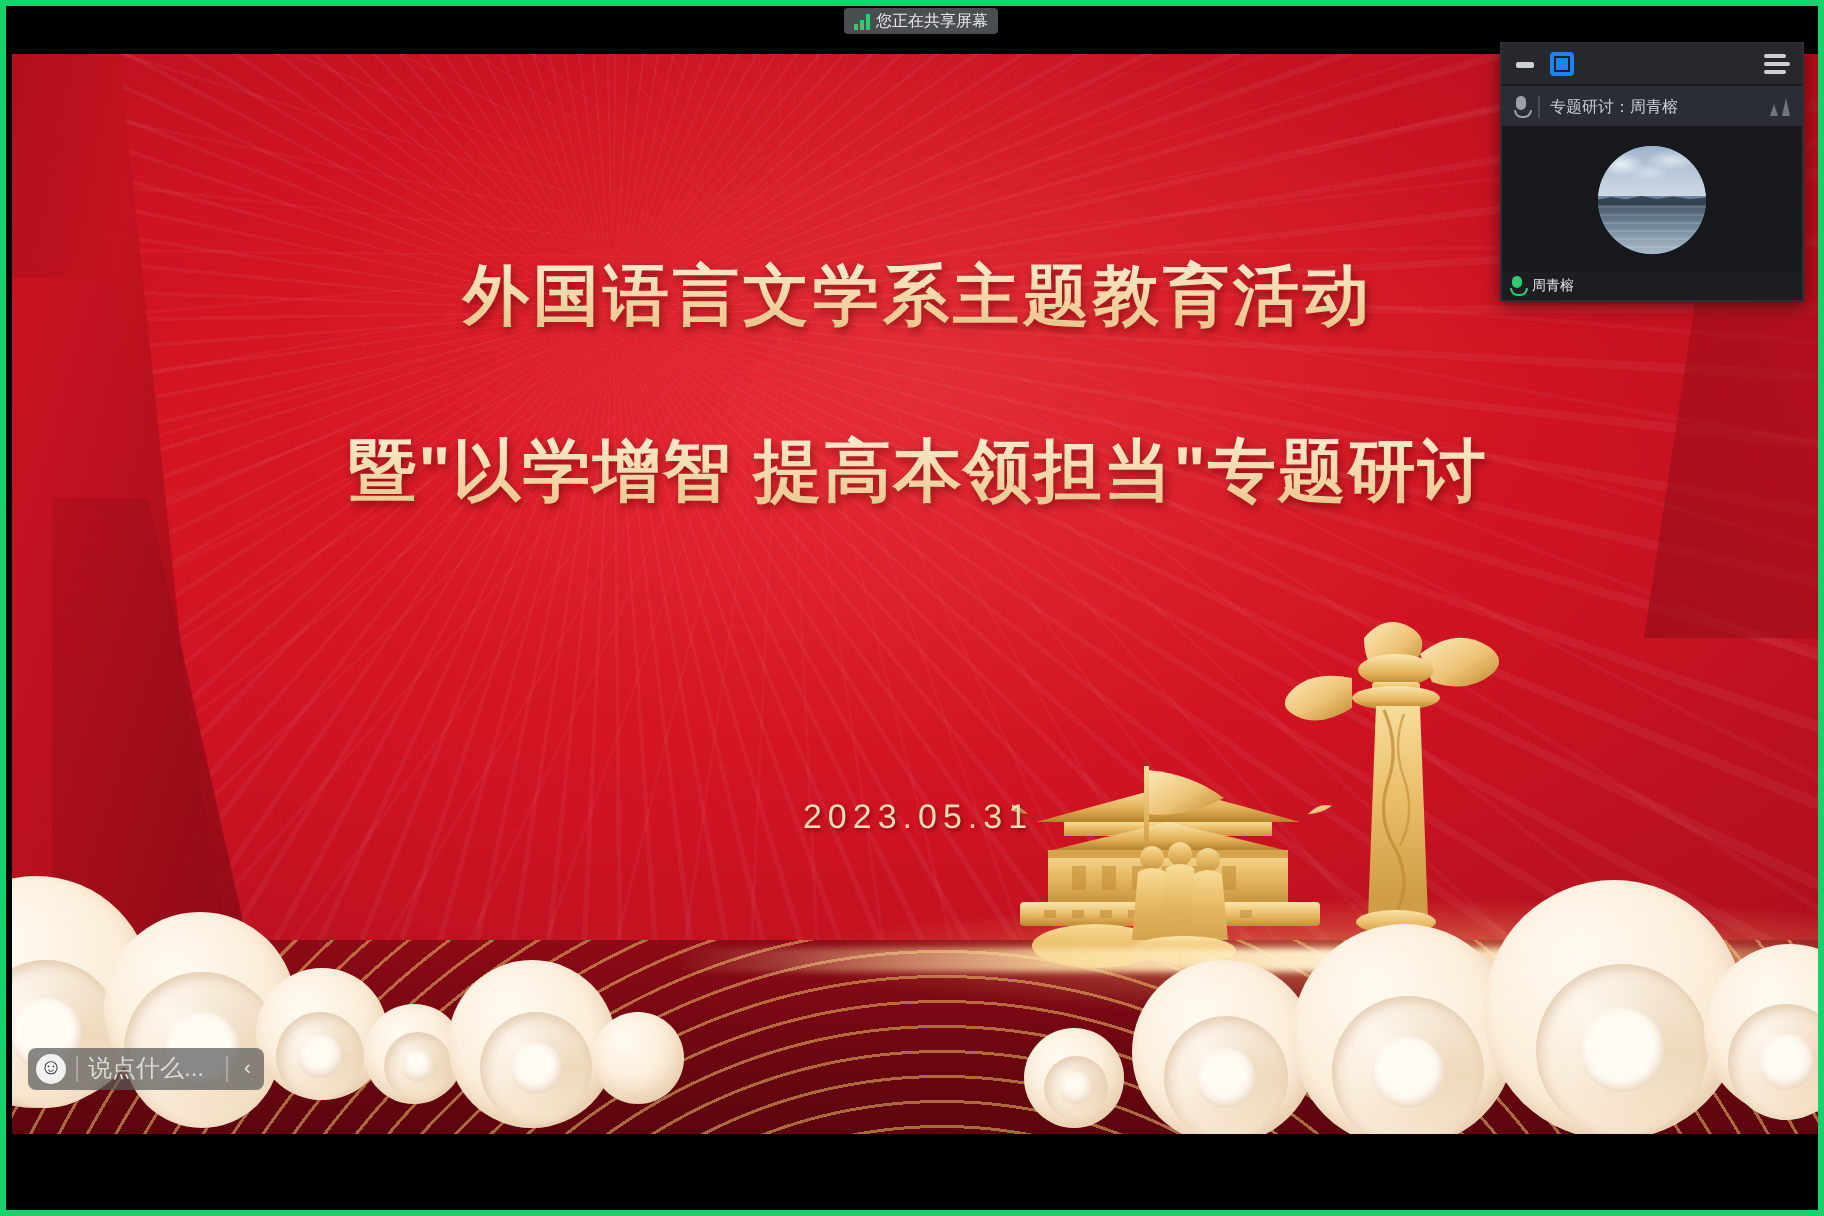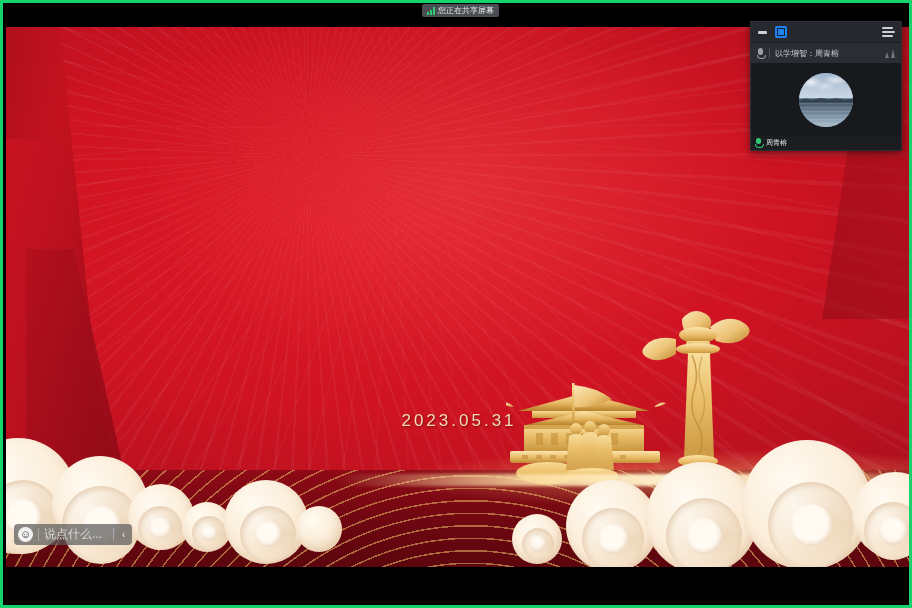--- a/index.html
+++ b/index.html
@@ -64,21 +64,21 @@
     color:#f6debc;
     background:linear-gradient(180deg,#fdf0d6 0%,#f3d6a6 50%,#e7bd80 100%);
     -webkit-background-clip:text;background-clip:text;-webkit-text-fill-color:transparent;
     filter:drop-shadow(1px 2px 2px rgba(90,0,0,.55));}
   #title-sub{margin-top:42px;font-size:34px;font-weight:bold;letter-spacing:1px;
     background:linear-gradient(180deg,#fdf0d6 0%,#f4d8aa 52%,#e8bf83 100%);
     -webkit-background-clip:text;background-clip:text;-webkit-text-fill-color:transparent;
     filter:drop-shadow(1px 2px 2px rgba(90,0,0,.55));}
   #slide-date{position:absolute;left:0;top:380px;width:906px;text-align:center;z-index:12;
     font-size:17px;letter-spacing:3px;color:#f3dcb4;
-    text-shadow:1px 1px 2px rgba(80,0,0,.6);margin-top:12px;}
+    text-shadow:1px 1px 2px rgba(80,0,0,.6);}
 
   
   #monument{position:absolute;left:500px;top:280px;width:300px;height:200px;z-index:8;}
 
   
   #beam{position:absolute;left:330px;top:455px;width:576px;height:12px;z-index:9;
     background:linear-gradient(90deg,rgba(255,220,150,0) 0%,rgba(255,228,170,.85) 35%,
       rgba(255,245,215,1) 62%,rgba(255,225,160,.6) 88%,rgba(255,220,150,0) 100%);
     filter:blur(1.6px);pointer-events:none;}
   #beam-glow{position:absolute;left:380px;top:430px;width:526px;height:60px;z-index:8;
@@ -201,20 +201,24 @@
 
     <div id="rays"></div>
     <div id="rays2"></div>
     <div id="glowcenter"></div>
 
     <div class="drape" id="drape1"></div>
     <div class="drape" id="drape2"></div>
     <div class="drape" id="drape3"></div>
     <div class="drape" id="drape-r"></div>
 
+    <div id="title-block">
+      <div id="title-main">外国语言文学系主题教育活动</div>
+      <div id="title-sub">暨"以学增智  提高本领担当"专题研讨</div>
+    </div>
     <div id="slide-date">2023.05.31</div>
 
     <div id="monument">
       <svg width="300" height="200" viewBox="0 0 300 200">
         <defs>
           <linearGradient id="gold1" x1="0" y1="0" x2="0" y2="1">
             <stop offset="0%" stop-color="#f7dc9a"></stop>
               <stop offset="45%" stop-color="#e9bd68"></stop>
             <stop offset="100%" stop-color="#c99640"></stop>
           </linearGradient>
@@ -356,21 +360,21 @@
           <i></i>
         </span>
     </div>
 
     <div id="zp-speakerrow">
       <span id="zp-mic">
         <span class="cap"></span>
           <span class="base"></span>
       </span>
       <span class="zp-div"></span>
-      <span id="zp-speaker-text">以学增智：周青榕</span>
+      <span id="zp-speaker-text">专题研讨：周青榕</span>
       <span id="zp-level">
           <i></i>
           <i></i>
         </span>
     </div>
 
     <div id="zp-video">
       <div id="zp-avatar">
         <span class="av-sky"></span>
         <span class="av-clouds"></span>

